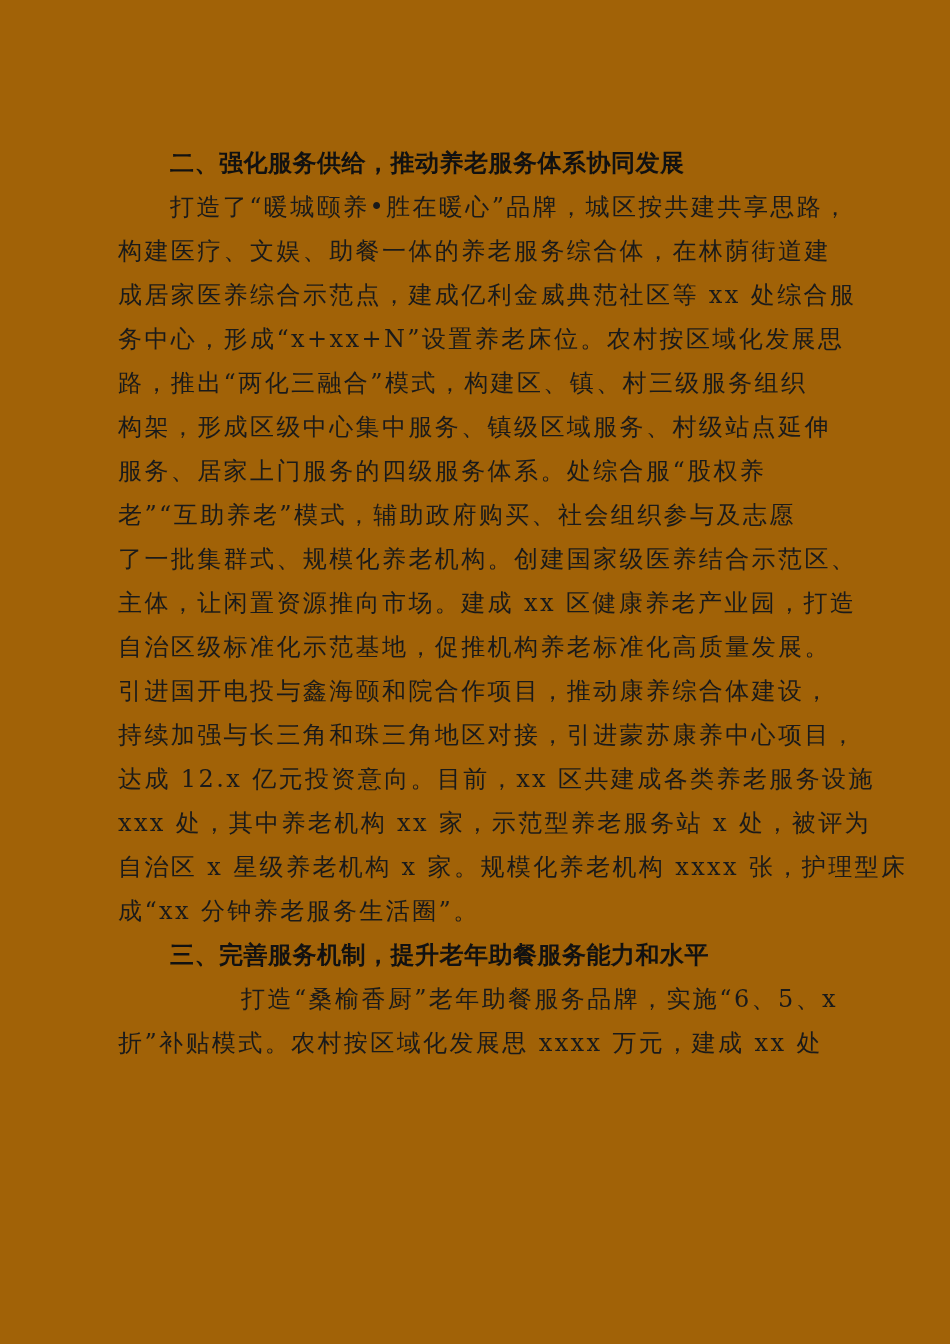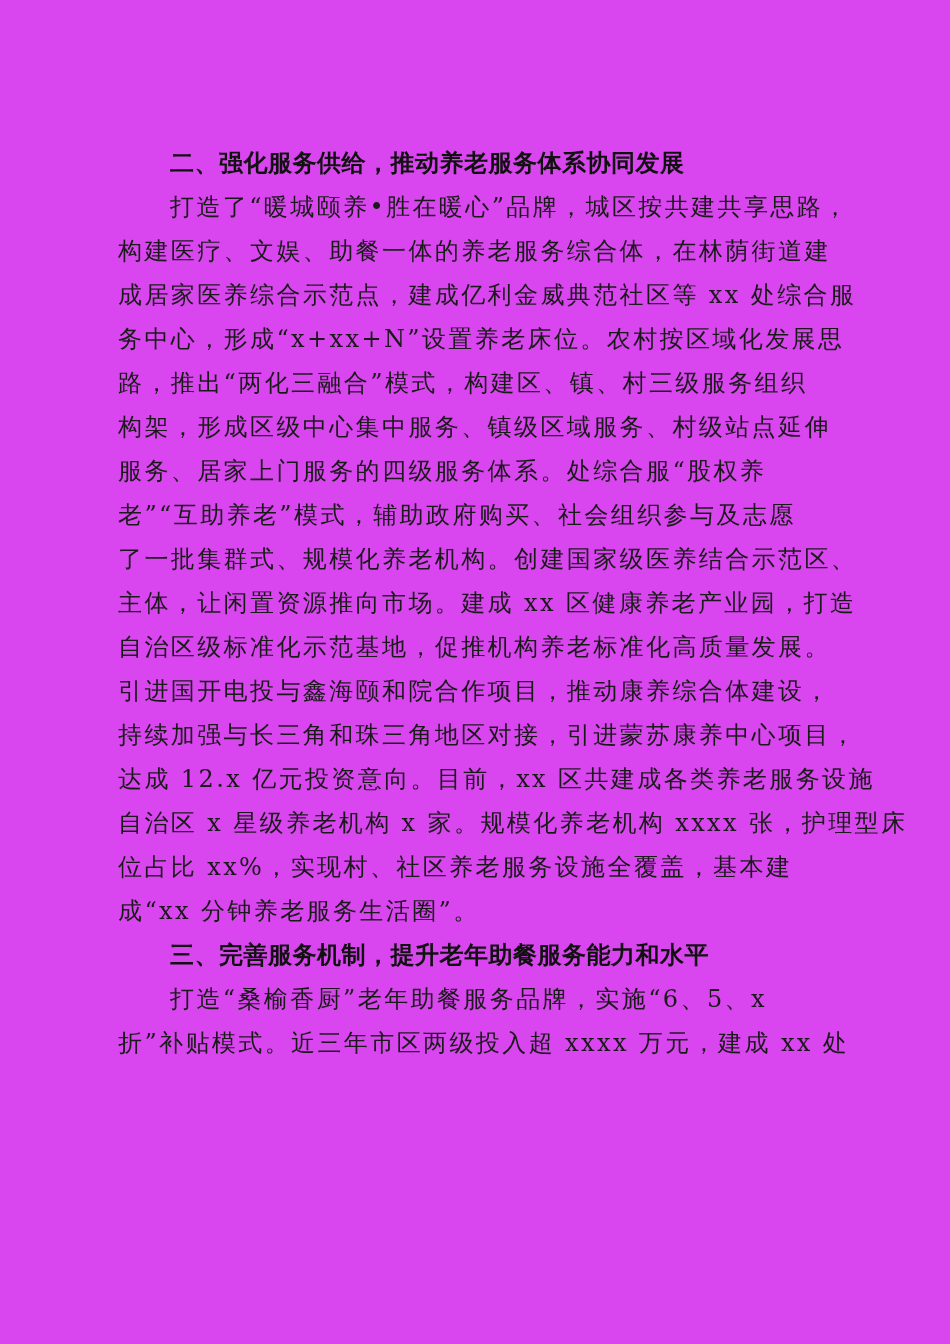--- a/index.html
+++ b/index.html
@@ -12,39 +12,40 @@
       height: 1344px;
       position: relative;
       overflow: hidden;
     }
     .page {
       position: absolute;
       left: 0;
       top: 0;
       width: 950px;
       height: 1344px;
-      background: #d946ef;
+      background: #a16207;
     }
     .content {
       position: absolute;
       left: 118px;
       top: 141px;
       width: 720px;
     }
     .line {
       height: 44px;
       line-height: 44px;
       font-family: "DejaVu Serif", "Liberation Serif", serif;
       font-size: 24px;
       color: #1a1a1a;
       white-space: nowrap;
       letter-spacing: 2.4px;
     }
     .line.indent {
       padding-left: 52px;
+      text-align: right;
     }
     .line.heading {
       font-family: "DejaVu Sans", "Liberation Sans", sans-serif;
       font-weight: bold;
       font-size: 24px;
       letter-spacing: 0.5px;
       color: #111111;
       padding-left: 52px;
     }
   </style>
@@ -64,26 +65,26 @@
       <div class="line">路，推出“两化三融合”模式，构建区、镇、村三级服务组织</div>
       <div class="line">构架，形成区级中心集中服务、镇级区域服务、村级站点延伸</div>
       <div class="line">服务、居家上门服务的四级服务体系。处综合服“股权养</div>
       <div class="line">老”“互助养老”模式，辅助政府购买、社会组织参与及志愿</div>
       <div class="line">了一批集群式、规模化养老机构。创建国家级医养结合示范区、</div>
       <div class="line">主体，让闲置资源推向市场。建成 xx 区健康养老产业园，打造</div>
       <div class="line">自治区级标准化示范基地，促推机构养老标准化高质量发展。</div>
       <div class="line">引进国开电投与鑫海颐和院合作项目，推动康养综合体建设，</div>
       <div class="line">持续加强与长三角和珠三角地区对接，引进蒙苏康养中心项目，</div>
       <div class="line">达成 12.x 亿元投资意向。目前，xx 区共建成各类养老服务设施</div>
+      <div class="line">xxx 处，其中养老机构 xx 家，示范型养老服务站 x 处，被评为</div>
       <div class="line">自治区 x 星级养老机构 x 家。规模化养老机构 xxxx 张，护理型床</div>
-      <div class="line">位占比 xx%，实现村、社区养老服务设施全覆盖，基本建</div>
       <div class="line">成“xx 分钟养老服务生活圈”。</div>
     </div>
 
     <div class="line heading">三、完善服务机制，提升老年助餐服务能力和水平</div>
 
     <div>
       <div class="line indent">打造“桑榆香厨”老年助餐服务品牌，实施“6、5、x</div>
-      <div class="line">折”补贴模式。近三年市区两级投入超 xxxx 万元，建成 xx 处</div>
+      <div class="line">折”补贴模式。农村按区域化发展思 xxxx 万元，建成 xx 处</div>
     </div>
 
   </div>
 </div>
 
 </body></html>

